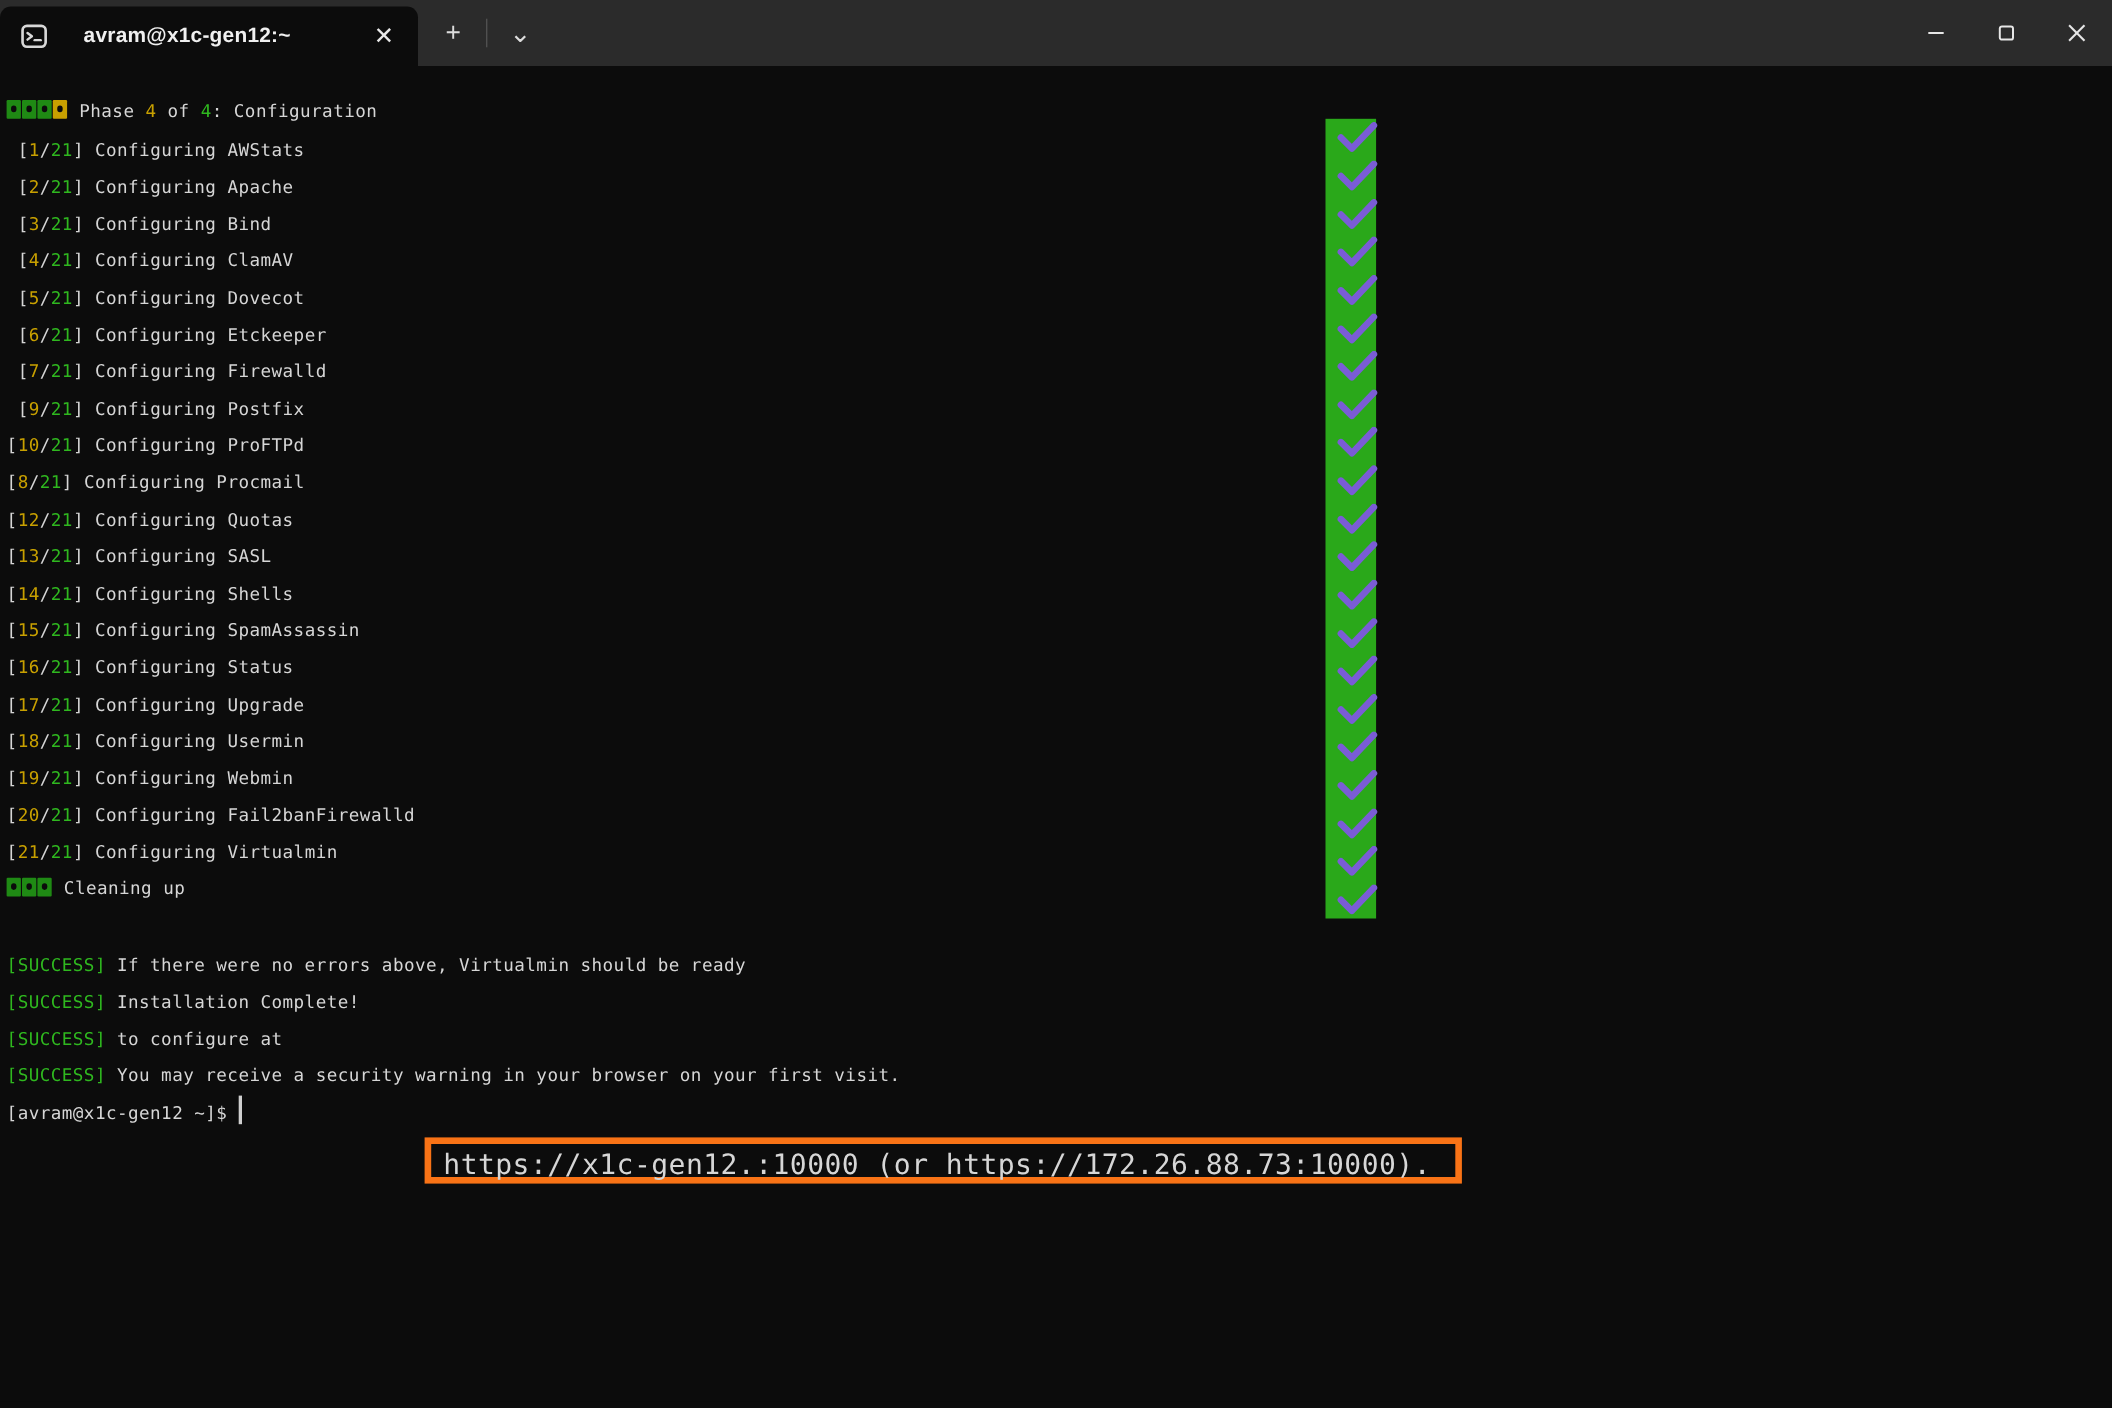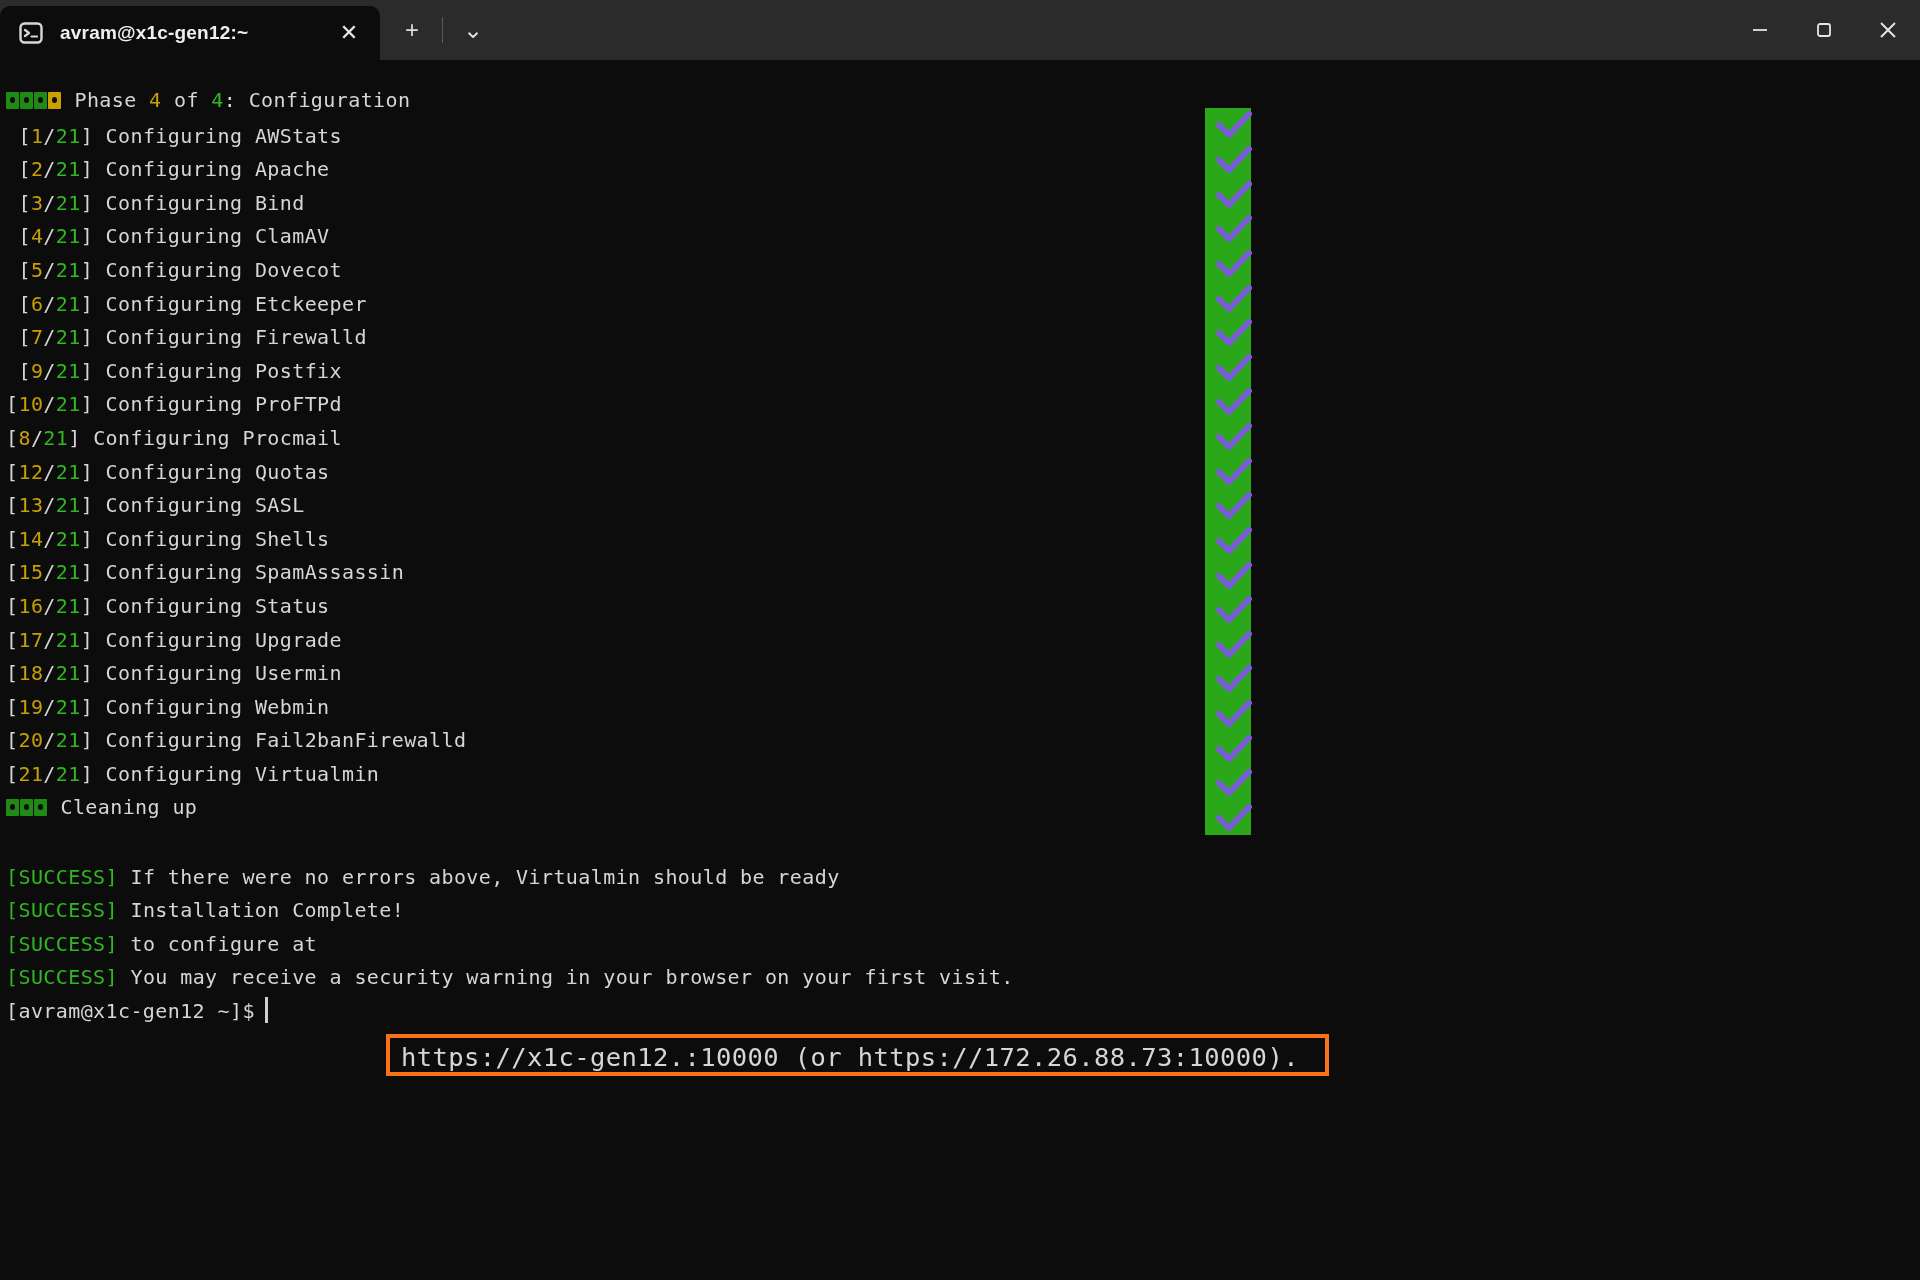--- a/index.html
+++ b/index.html
@@ -59,20 +59,21 @@
   }
   .tab-icon svg { display: block; }
   .tab-title {
     color: #f0f0f0;
     font-family: "Liberation Sans", sans-serif;
     font-size: 19px;
     font-weight: 600;
     letter-spacing: 0.2px;
     white-space: nowrap;
     flex: 1 1 auto;
+    margin-left: 16px;
   }
   .tab-close {
     width: 34px;
     height: 34px;
     display: flex;
     align-items: center;
     justify-content: center;
     color: #e8e8e8;
     font-size: 22px;
     font-family: "Liberation Sans", sans-serif;
@@ -116,21 +117,21 @@
   .term {
     flex: 1 1 auto;
     position: relative;
     background: #0c0c0c;
     padding: 24px 0 0 6px;
     box-sizing: border-box;
     overflow: hidden;
   }
   .line {
     font-family: "DejaVu Sans Mono", monospace;
-    font-size: 20px;
+    font-size: 16px;
     line-height: 33.6px;
     color: #cfcfcf;
     white-space: pre;
     letter-spacing: 0.4px;
   }
   .green  { color: #2fb81f; }
   .gold   { color: #c8a000; }
   .white  { color: #d6d6d6; }
   .blank  { height: 33.6px; }
 
@@ -176,21 +177,21 @@
   }
   .checkcol .chk svg { display: block; }
 
   
   .urlbox {
     position: absolute;
     left: 386px;
     top: 974px;
     width: 943px;
     height: 42px;
-    border: 4px solid #f97316;
+    border: 6px solid #f97316;
     box-sizing: border-box;
     background: transparent;
     z-index: 5;
   }
   .urlbox .urltext {
     position: absolute;
     left: 11px;
     top: 3px;
     font-family: "DejaVu Sans Mono", monospace;
     font-size: 25.5px;

